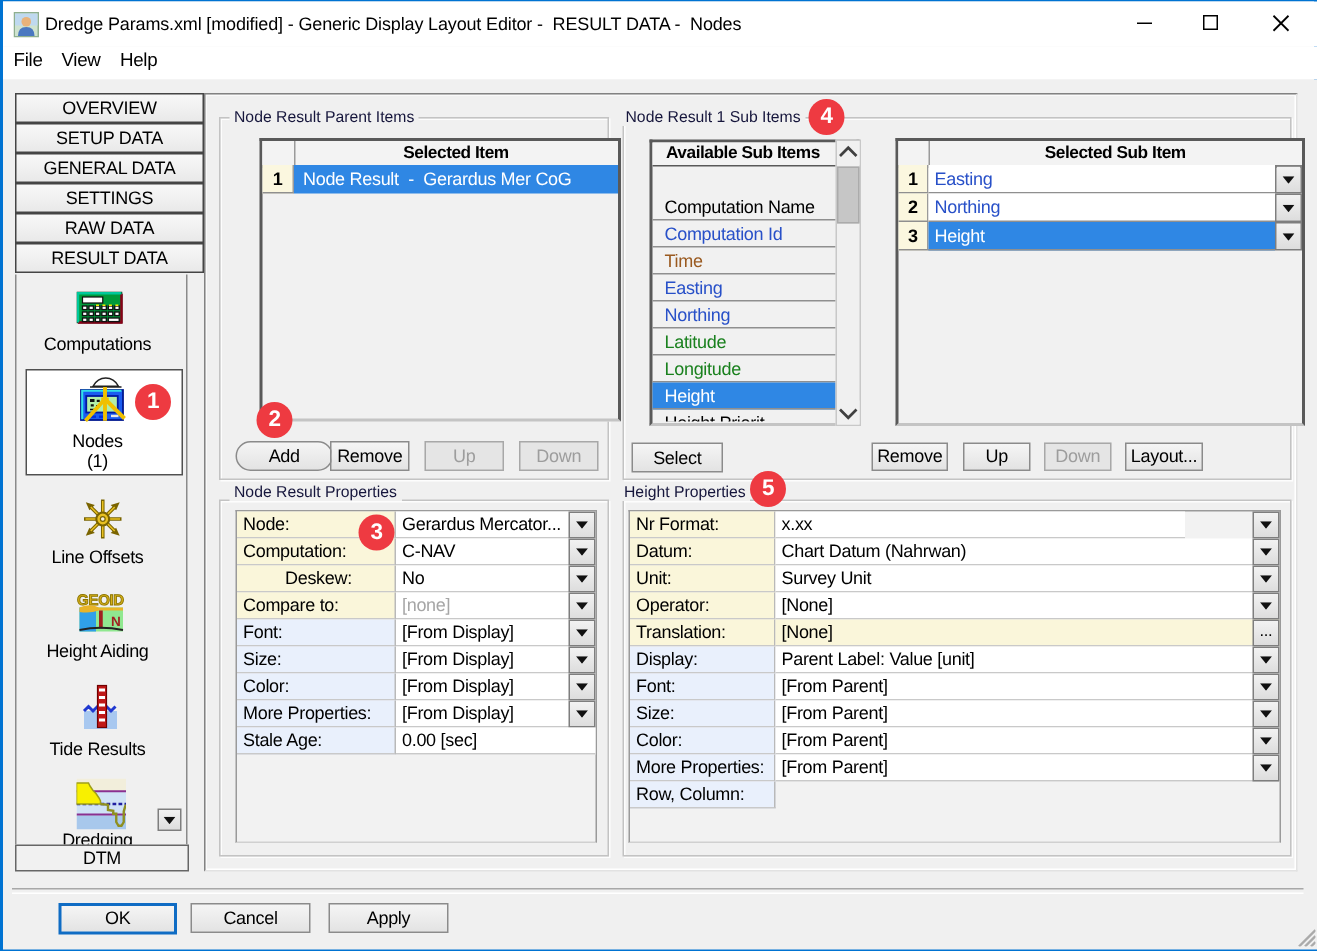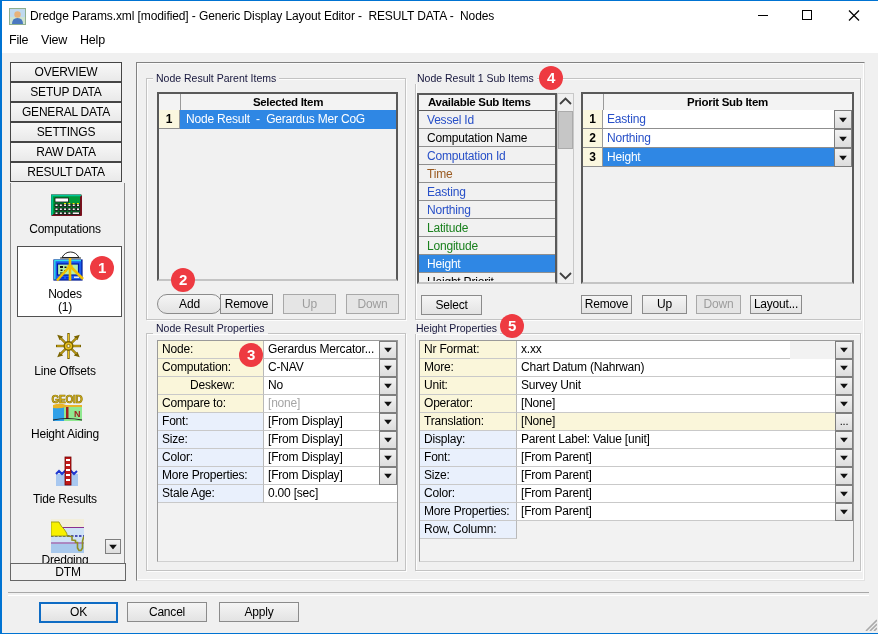--- a/index.html
+++ b/index.html
@@ -7,32 +7,32 @@
        font-family:"Liberation Sans",sans-serif;font-size:12px;letter-spacing:-0.2px;color:#000;background:#fff;}
   .abs{position:absolute;}
   #win{position:absolute;left:0;top:0;width:878px;height:634px;
        border:1px solid #0073d2;border-width:1px 2px 2px 2px;box-sizing:border-box;background:#f0f0f0;}
   #titlebar{position:absolute;left:0;top:0;width:876px;height:30px;background:#fff;}
   #title-txt{position:absolute;left:30px;top:9px;font-size:12px;letter-spacing:-0.1px;color:#000;white-space:nowrap;}
   #menubar{position:absolute;left:0;top:30px;width:876px;height:22px;background:#fff;}
   .menu-item{position:absolute;top:3px;font-size:12.5px;letter-spacing:-0.2px;color:#000;}
   #client{position:absolute;left:0;top:52px;width:876px;height:580px;background:#f0f0f0;}
   
-  .navbtn{position:absolute;left:10px;width:112px;height:20px;box-sizing:border-box;
+  .navbtn{position:absolute;left:10px;width:126px;height:20px;box-sizing:border-box;
       border:1px solid #454545;background:linear-gradient(#f8f8f8,#e9e9e9);
       text-align:center;font-size:12px;line-height:18px;color:#000;}
   
   .frame{position:absolute;box-sizing:border-box;border:1px solid;border-color:#828282 #e2e2e2 #e2e2e2 #828282;
      box-shadow:inset 1px 1px 0 #fafafa, inset -1px -1px 0 #ffffff;}
   
   .group{position:absolute;box-sizing:border-box;border:1px solid #c3c3c3;
      box-shadow:inset 1px 1px 0 #fdfdfd, 1px 1px 0 #fdfdfd;}
   .grouplabel{position:absolute;background:#f0f0f0;padding:0 3px;font-size:10.5px;letter-spacing:0;color:#16163c;white-space:nowrap;}
   
-  .tbl{position:absolute;box-sizing:border-box;border:2px solid #595959;border-bottom:2px solid #c4c4c4;background:#f1f1f1;}
+  .tbl{position:absolute;box-sizing:border-box;border:2px solid #595959;border-bottom:2px solid #c4c4c4;background:#f1f1f1;margin-left:16px;}
   .thead{position:absolute;left:0;top:0;right:0;height:18px;background:#f3f3f3;
      border-bottom:2px solid #595959;box-sizing:border-box;
      font-weight:bold;text-align:center;line-height:16px;font-size:11.5px;letter-spacing:-0.3px;}
   .numcell{position:absolute;box-sizing:border-box;background:#fbf7df;border-right:1px solid #9a9a9a;
      border-bottom:1px solid #8f8f8f;text-align:center;font-weight:bold;line-height:18px;font-size:12px;}
   .row{position:absolute;box-sizing:border-box;line-height:18px;white-space:nowrap;overflow:hidden;}
   .sel{background:#2f87e4;color:#fff;}
   .blue{color:#2850c8;} .green{color:#1a811e;} .brown{color:#9a5a20;} .gray{color:#a6a6a6;}
   
   .btn{position:absolute;box-sizing:border-box;border:1px solid #8b8b8b;
@@ -103,21 +103,20 @@
 
 <div class="tbl" style="left:157px;top:92px;width:241px;height:189px;">
   <div class="thead" style="padding-left:21px;">Selected Item</div>
   <div class="abs" style="left:0;top:0;width:21px;height:16px;border-right:1px solid #9a9a9a;background:#f3f3f3;"></div>
   <div class="numcell" style="left:0;top:16px;width:21px;height:19px;">1</div>
   <div class="row sel" style="left:21px;top:16px;width:216px;height:19px;padding-left:6px;">Node Result&nbsp; -&nbsp; Gerardus Mer CoG</div>
 </div>
 
 <div class="tbl" style="left:417px;top:93px;width:140px;height:191px;">
   <div class="thead" style="height:16px;line-height:14px;border-bottom-width:1px;text-align:left;padding-left:9px;">Available Sub Items</div>
-  <div class="row blue" style="left:0;top:16px; width:136px;height:18px;padding-left:8px;border-bottom:1px solid #8f8f8f;">Vessel Id</div>
   <div class="row" style="left:0;top:34px; width:136px;height:18px;padding-left:8px;border-bottom:1px solid #8f8f8f;">Computation Name</div>
   <div class="row blue" style="left:0;top:52px; width:136px;height:18px;padding-left:8px;border-bottom:1px solid #8f8f8f;">Computation Id</div>
   <div class="row brown" style="left:0;top:70px; width:136px;height:18px;padding-left:8px;border-bottom:1px solid #8f8f8f;">Time</div>
   <div class="row blue" style="left:0;top:88px; width:136px;height:18px;padding-left:8px;border-bottom:1px solid #8f8f8f;">Easting</div>
   <div class="row blue" style="left:0;top:106px; width:136px;height:18px;padding-left:8px;border-bottom:1px solid #8f8f8f;">Northing</div>
   <div class="row green" style="left:0;top:124px; width:136px;height:18px;padding-left:8px;border-bottom:1px solid #8f8f8f;">Latitude</div>
   <div class="row green" style="left:0;top:142px; width:136px;height:18px;padding-left:8px;border-bottom:1px solid #8f8f8f;">Longitude</div>
   <div class="row sel" style="left:0;top:160px; width:136px;height:18px;padding-left:8px;border-bottom:1px solid #8f8f8f;">Height</div>
   <div class="row" style="left:0;top:178px; width:136px;height:8px;padding-left:8px;">Height Priorit</div>
 </div>
@@ -130,21 +129,21 @@
   </div>
   <div class="abs" style="left:0;top:17px;width:15px;height:38px;background:#c6c6c6;border:1px solid #ababab;box-sizing:border-box;"></div>
   <div class="abs" style="left:0;top:173px;width:15px;height:16px;background:#f0f0f0;">
     <svg width="15" height="16">
         <path d="M2 6 L7.5 11.5 L13 6" fill="none" stroke="#404040" stroke-width="1.8"></path>
       </svg>
   </div>
 </div>
 
 <div class="tbl" style="left:581px;top:92px;width:273px;height:192px;">
-  <div class="thead" style="padding-left:20px;">Priorit Sub Item</div>
+  <div class="thead" style="padding-left:20px;">Selected Sub Item</div>
   <div class="abs" style="left:0;top:0;width:20px;height:16px;border-right:1px solid #9a9a9a;background:#f3f3f3;"></div>
   <div class="numcell" style="left:0;top:16px;width:20px;height:19px;">1</div>
   <div class="row blue" style="left:20px;top:16px;width:231px;height:19px;padding-left:4px;border-bottom:1px solid #8f8f8f;background:#fff;">Easting</div>
   <div class="dd" style="left:251px;top:16px;width:18px;height:19px;">
       <svg width="8" height="5">
         <path d="M0 0 L8 0 L4 5 Z" fill="#111"></path>
       </svg>
     </div>
   <div class="numcell" style="left:0;top:35px;width:20px;height:19px;">2</div>
   <div class="row blue" style="left:20px;top:35px;width:231px;height:19px;padding-left:4px;border-bottom:1px solid #8f8f8f;background:#fff;">Northing</div>
@@ -234,21 +233,21 @@
 </div>
 
 <div class="pgrid" style="left:419px;top:340px;width:435px;height:222px;">
   <div class="prow-l cream" style="left:0;top:0px;width:97px;height:18px;">Nr Format:</div>
   <div class="prow-v" style="left:97px;top:0px;width:273px;height:18px;">x.xx</div>
   <div class="dd" style="left:415px;top:0px;width:18px;height:18px;">
       <svg width="8" height="5">
         <path d="M0 0 L8 0 L4 5 Z" fill="#111"></path>
       </svg>
     </div>
-  <div class="prow-l cream" style="left:0;top:18px;width:97px;height:18px;">More:</div>
+  <div class="prow-l cream" style="left:0;top:18px;width:97px;height:18px;">Datum:</div>
   <div class="prow-v" style="left:97px;top:18px;width:336px;height:18px;">Chart Datum (Nahrwan)</div>
   <div class="dd" style="left:415px;top:18px;width:18px;height:18px;">
       <svg width="8" height="5">
         <path d="M0 0 L8 0 L4 5 Z" fill="#111"></path>
       </svg>
     </div>
   <div class="prow-l cream" style="left:0;top:36px;width:97px;height:18px;">Unit:</div>
   <div class="prow-v" style="left:97px;top:36px;width:336px;height:18px;">Survey Unit</div>
   <div class="dd" style="left:415px;top:36px;width:18px;height:18px;">
       <svg width="8" height="5">

